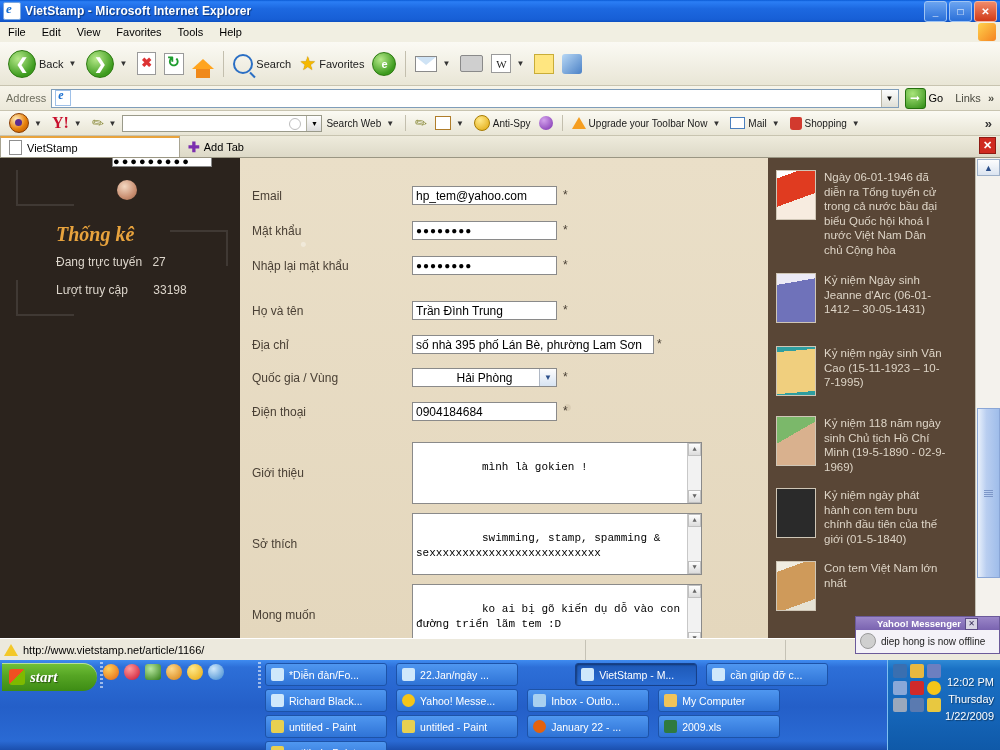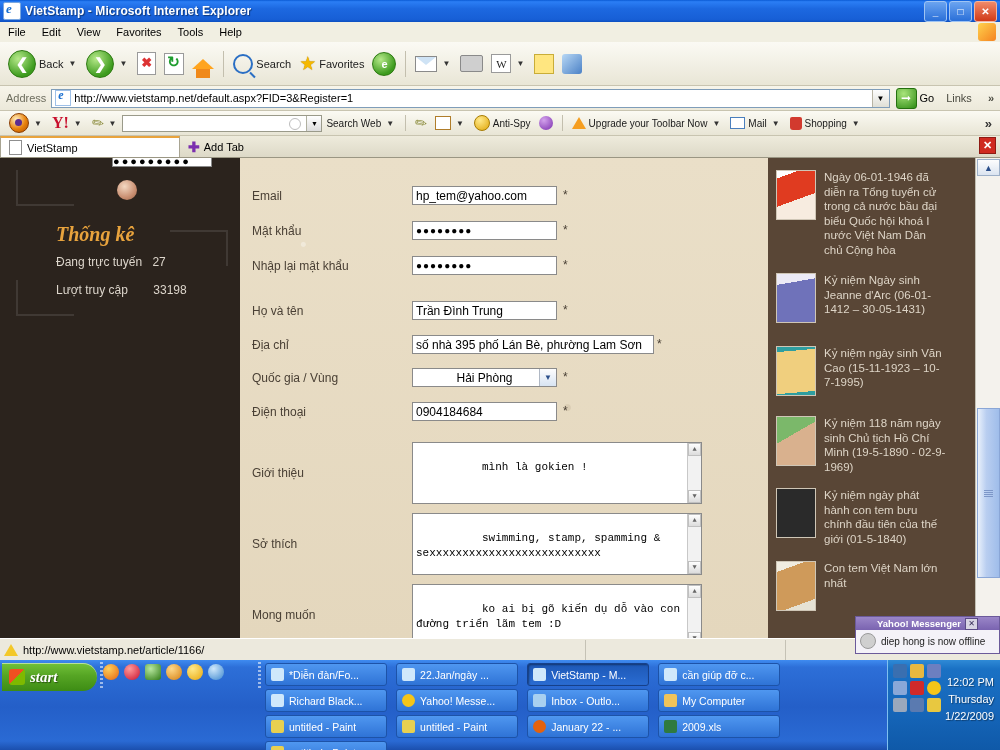--- a/index.html
+++ b/index.html
@@ -76,21 +76,21 @@
     box-sizing:border-box;}
   .addr-favicon{width:14px;height:14px;margin:0 3px;background:#fff;border:1px solid #9ec0e8;position:relative;}
   .addr-favicon:after{content:"e";position:absolute;left:2px;top:-3px;font-size:12px;
     font-family:"Liberation Serif",serif;font-style:italic;color:#1a6fd0;font-weight:bold;}
   .addr-text{font-size:11px;color:#000;white-space:nowrap;overflow:hidden;}
   .addr-drop{margin-left:auto;width:16px;height:17px;display:flex;align-items:center;justify-content:center;
     background:linear-gradient(to bottom,#fdfdfd,#dfdfd6);border-left:1px solid #b8b4a4;font-size:8px;}
   .go-btn{display:flex;align-items:center;gap:3px;padding:0 6px;}
   .go-sq{width:19px;height:19px;border-radius:3px;background:radial-gradient(circle at 35% 25%,#a8e47a,#2f8c14);
     border:1px solid #25700f;color:#fff;display:flex;align-items:center;justify-content:center;font-size:12px;}
-  .links-btn{display:flex;align-items:center;gap:16px;padding:0 6px;color:#4a4a40;text-align:right;}
+  .links-btn{display:flex;align-items:center;gap:7px;padding:0 6px;color:#4a4a40;text-align:right;}
 
   
   .ybar{position:absolute;left:0;top:111px;width:1000px;height:25px;
     background:linear-gradient(to bottom,#fbfaf3,#e8e5d5);display:flex;align-items:center;
     border-bottom:1px solid #c8c4b0;box-sizing:border-box;padding-left:5px;font-size:10px;}
   .y-purple{width:18px;height:18px;border-radius:50%;
     background:radial-gradient(circle at 35% 30%,#fff0c2,#e8820c 55%,#b04d00);border:1px solid #8a3c00;
     position:relative;}
   .y-purple:after{content:"";position:absolute;left:5px;top:5px;width:7px;height:7px;border-radius:50%;background:#5d2d8f;}
   .y-logo{color:#c8102e;font-weight:bold;font-size:16px;font-family:"Liberation Serif",serif;}
@@ -215,21 +215,21 @@
     font-family:"Liberation Serif",serif;text-shadow:1px 1px 1px rgba(0,0,0,.45);}
   .qlaunch{position:absolute;left:103px;top:4px;display:flex;align-items:center;gap:5px;}
   .ql{width:16px;height:16px;border-radius:50%;}
   .qgrip{position:absolute;top:2px;width:3px;height:26px;
     background:repeating-linear-gradient(to bottom,rgba(255,255,255,.55) 0 2px,transparent 2px 4px);}
   .tasks{position:absolute;left:265px;top:3px;width:620px;}
   .task{display:inline-flex;align-items:center;gap:5px;width:122px;height:23px;margin:0 6px 3px 0;
     background:linear-gradient(to bottom,#4f97f0,#2f73d6);border:1px solid #1d53a8;border-radius:3px;
     color:#fff;font-size:10.5px;padding:0 5px;box-sizing:border-box;overflow:hidden;white-space:nowrap;}
   .task.active{background:linear-gradient(to bottom,#1d58b6,#2a6cd2);border-color:#16408a;
-    box-shadow:inset 1px 1px 2px rgba(0,0,0,.4);}
+    box-shadow:inset 1px 1px 2px rgba(0,0,0,.4);margin-left:48px;}
   .tico{width:13px;height:13px;flex:none;border-radius:2px;}
   .tray{position:absolute;right:0;top:0;width:112px;height:90px;
     background:linear-gradient(to bottom,#2f8ad6 0%,#1a71c4 10%,#1565b8 60%,#0f59a8 100%);
     border-left:1px solid #7fc0f0;}
   .trayicons{position:absolute;left:5px;top:4px;width:52px;display:flex;flex-wrap:wrap;gap:3px;}
   .ti{width:14px;height:14px;border-radius:2px;}
   .clock{position:absolute;right:6px;top:14px;color:#fff;font-size:11px;text-align:right;line-height:17px;
     text-shadow:1px 1px 1px rgba(0,0,0,.4);}
 </style>
 </head>
@@ -307,21 +307,20 @@
     </div>
     <div class="tbtn">
       <div class="ico-msn"></div>
     </div>
   </div>
 
   <div class="addrbar">
     <div class="addr-label">Address</div>
     <div class="addr-input">
       <div class="addr-favicon"></div>
-      <div class="addr-text">http://www.vietstamp.net/default.aspx?FID=3&amp;Register=1</div>
       <div class="addr-drop">▼</div>
     </div>
     <div class="go-btn">
       <div class="go-sq">➞</div>
       <span>Go</span>
     </div>
     <div class="links-btn">
       <span>Links</span>
       <span style="font-weight:bold;font-size:11px;">»</span>
     </div>

